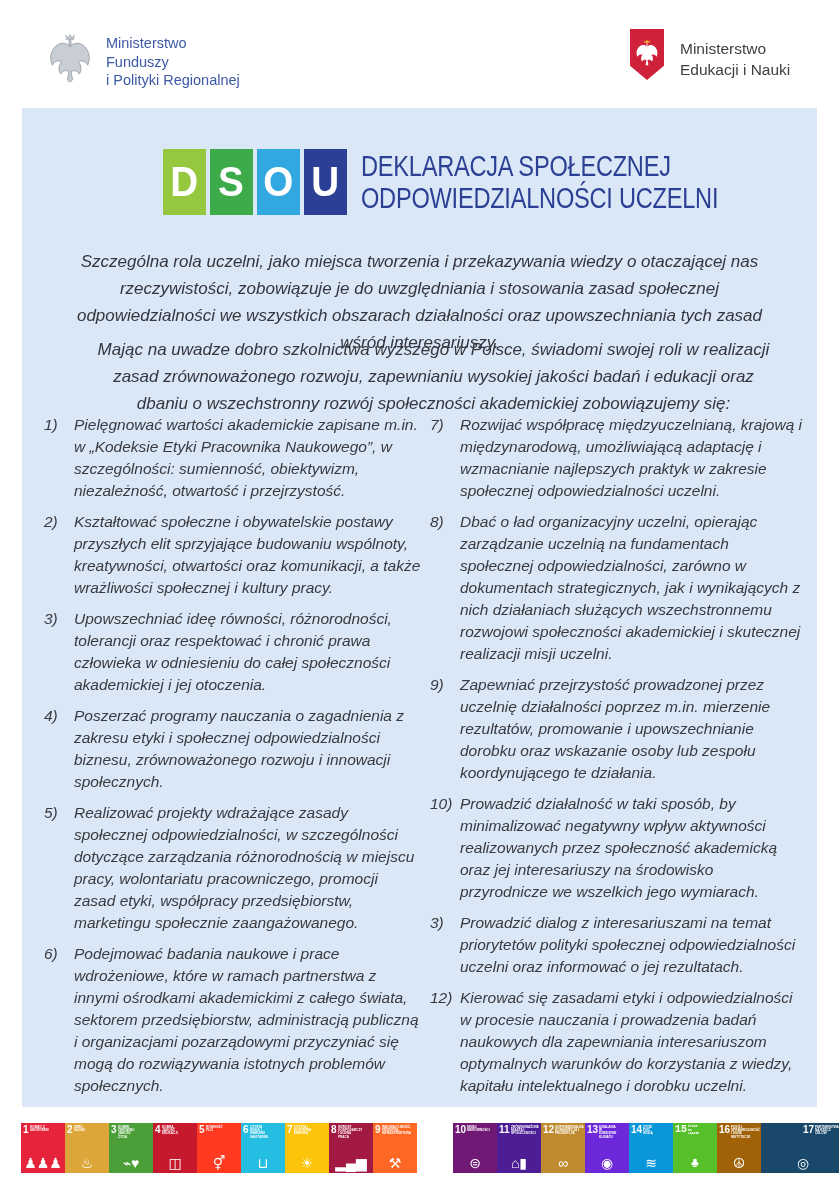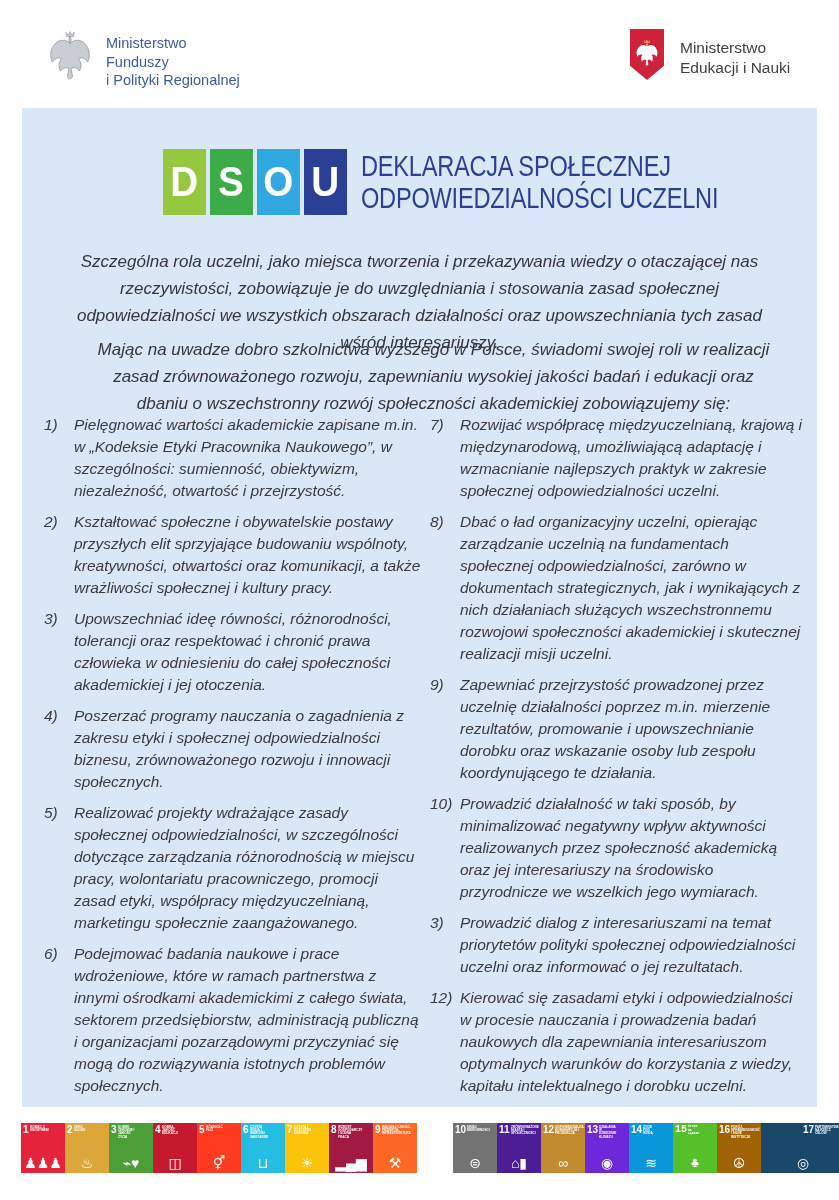--- a/index.html
+++ b/index.html
@@ -2,21 +2,21 @@
 <html lang="pl"><head>
 <meta charset="utf-8">
 <title>Deklaracja Społecznej Odpowiedzialności Uczelni</title>
 <style>
   html,body{margin:0;padding:0;}
   body{
     width:839px;height:1200px;position:relative;background:#ffffff;
     font-family:"Liberation Sans", sans-serif;overflow:hidden;
   }
   
-  .gov-logo{position:absolute;display:flex;align-items:center;}
+  .gov-logo{position:absolute;display:flex;align-items:flex-end;}
   .eagle-wrap{width:52px;height:58px;}
   .gov-text{font-size:14.5px;line-height:18.5px;font-weight:400;}
   .gov-text.blue{color:#3D59A6;margin-left:10px;margin-top:8px;}
   .gov-text.dark{color:#3F3F41;font-size:15.5px;line-height:20.5px;margin-left:16px;margin-top:7px;}
   .logo-left{left:44px;top:26px;}
   .logo-right{left:630px;top:29px;}
   .shield{
     width:34px;height:51px;background:#D0213A;position:relative;
     clip-path:polygon(0 0,100% 0,100% 72%,50% 100%,0 72%);
   }
@@ -126,21 +126,21 @@
       <div class="item">
         <span class="num">3)</span>
         <span class="txt">Upowszechniać ideę równości, różnorodności, tolerancji oraz respektować i chronić prawa człowieka w odniesieniu do całej społeczności akademickiej i jej otoczenia.</span>
       </div>
       <div class="item">
         <span class="num">4)</span>
         <span class="txt">Poszerzać programy nauczania o zagadnienia z zakresu etyki i społecznej odpowiedzialności biznesu, zrównoważonego rozwoju i innowacji społecznych.</span>
       </div>
       <div class="item">
         <span class="num">5)</span>
-        <span class="txt">Realizować projekty wdrażające zasady społecznej odpowiedzialności, w szczególności dotyczące zarządzania różnorodnością w miejscu pracy, wolontariatu pracowniczego, promocji zasad etyki, współpracy międzyuczelnianą, marketingu społecznie zaangażowanego.</span>
+        <span class="txt">Realizować projekty wdrażające zasady społecznej odpowiedzialności, w szczególności dotyczące zarządzania różnorodnością w miejscu pracy, wolontariatu pracowniczego, promocji zasad etyki, współpracy przedsiębiorstw, marketingu społecznie zaangażowanego.</span>
       </div>
       <div class="item">
         <span class="num">6)</span>
         <span class="txt">Podejmować badania naukowe i prace wdrożeniowe, które w ramach partnerstwa z innymi ośrodkami akademickimi z całego świata, sektorem przedsiębiorstw, administracją publiczną i organizacjami pozarządowymi przyczyniać się mogą do rozwiązywania istotnych problemów społecznych.</span>
       </div>
     </div>
   <div class="col right" id="col-right">
       <div class="item">
         <span class="num">7)</span>
         <span class="txt">Rozwijać współpracę międzyuczelnianą, krajową i międzynarodową, umożliwiającą adaptację i wzmacnianie najlepszych praktyk w zakresie społecznej odpowiedzialności uczelni.</span>
@@ -225,21 +225,21 @@
       </div>
       <div class="sdg-icon">▂▄▆</div>
     </div>
     <div class="sdg-tile" style="background: rgb(253, 105, 37);">
       <div class="sdg-head">
         <span class="sdg-num">9</span>
         <span class="sdg-title">Innowacyjność, przemysł, infrastruktura</span>
       </div>
       <div class="sdg-icon">⚒</div>
     </div>
-    <div class="sdg-tile" style="background: #737373; margin-left: 36px;">
+    <div class="sdg-tile" style="background: #701a75; margin-left: 36px;">
       <div class="sdg-head">
         <span class="sdg-num">10</span>
         <span class="sdg-title">Mniej nierówności</span>
       </div>
       <div class="sdg-icon">⊜</div>
     </div>
     <div class="sdg-tile" style="background: #4c1d95;">
       <div class="sdg-head">
         <span class="sdg-num">11</span>
         <span class="sdg-title">Zrównoważone miasta i społeczności</span>

